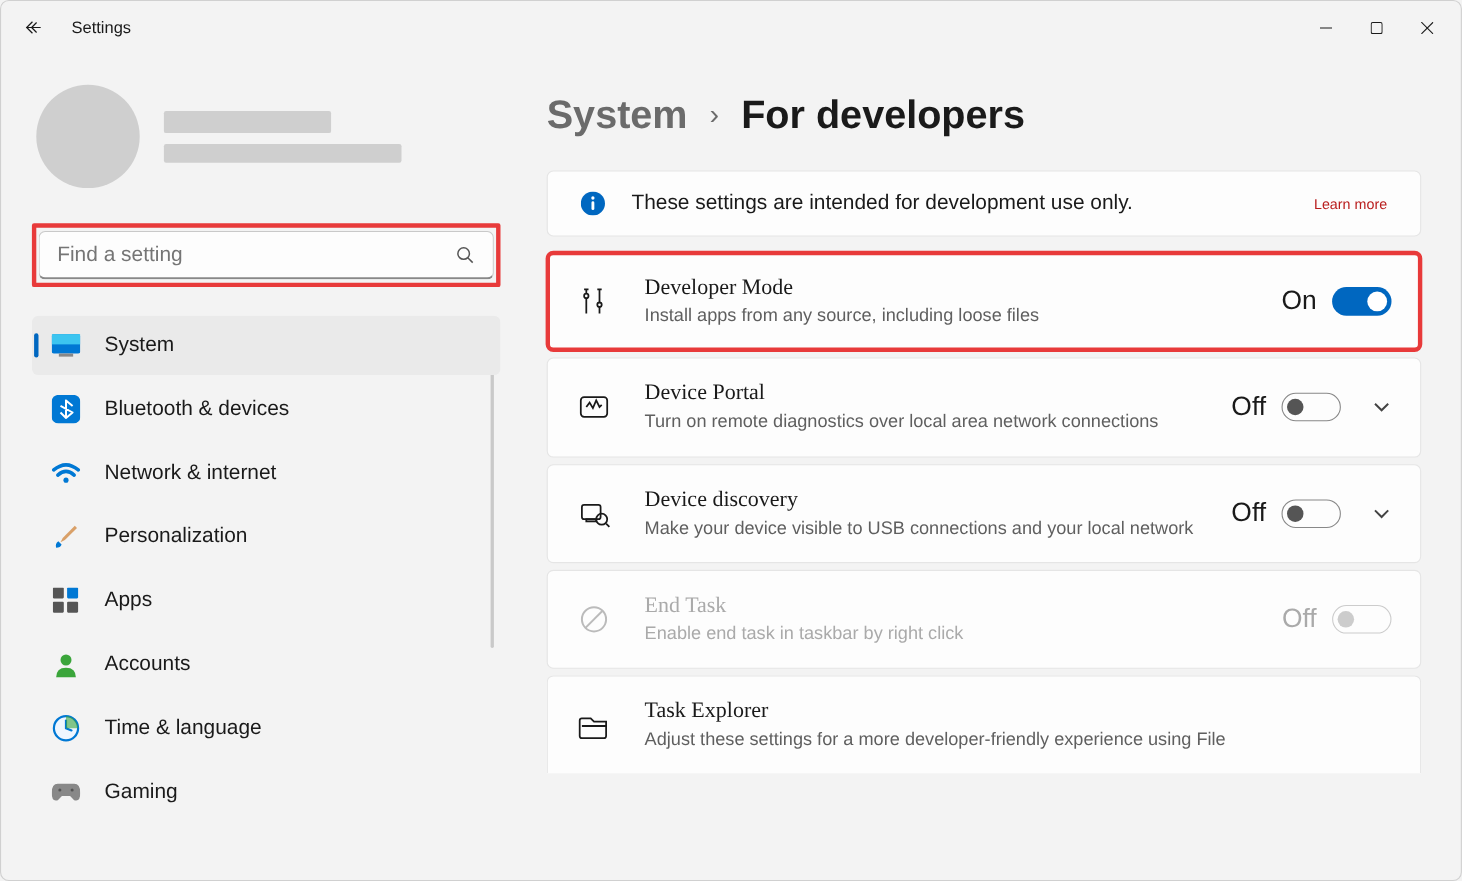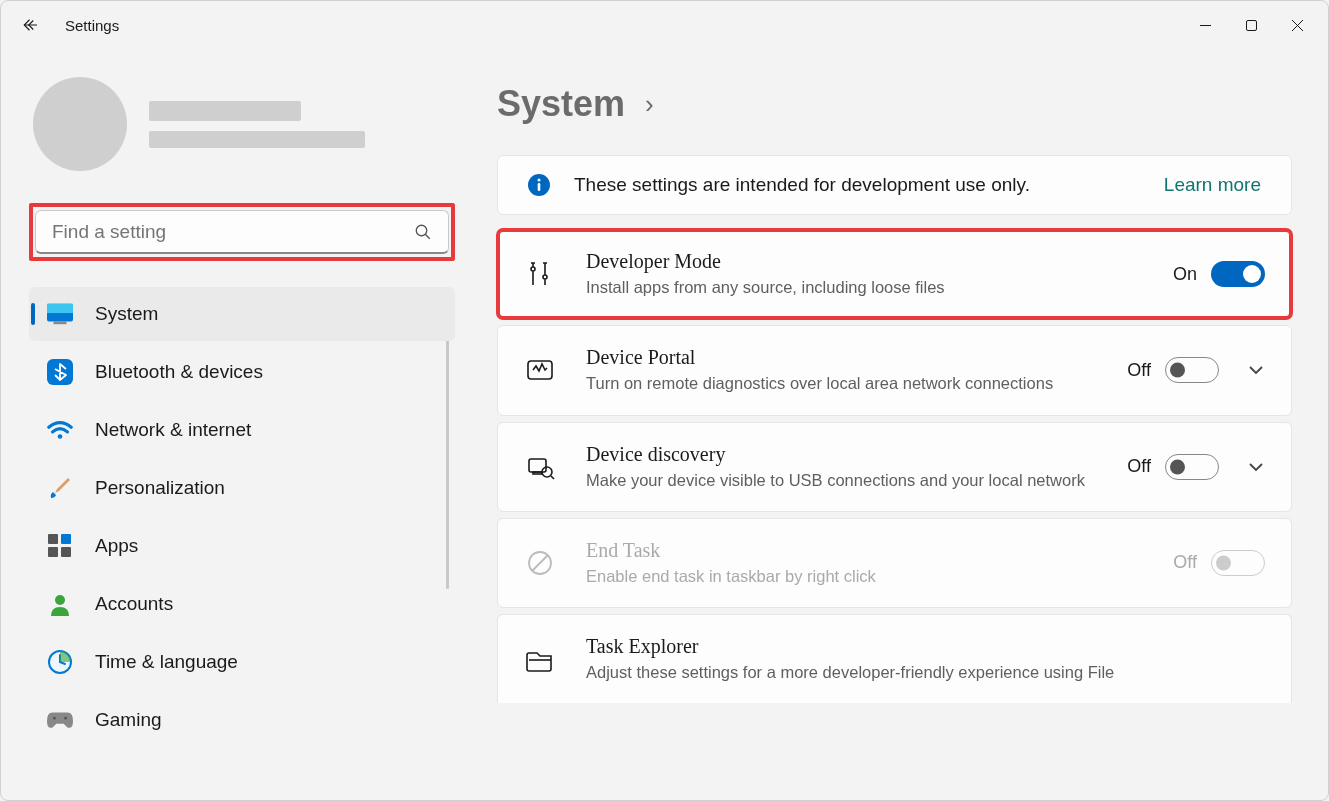--- a/index.html
+++ b/index.html
@@ -108,40 +108,40 @@
       border: 1px solid #e5e5e5;
       border-radius: 6px;
       padding: 18px 30px;
       display: flex;
       align-items: center;
       gap: 24px;
       margin-bottom: 14px;
     }
     .info-icon { width: 22px; height: 22px; flex-shrink: 0; }
     .info-text { flex: 1; font-size: 19px; color: #1a1a1a; }
-    .link { color: #0f766e; font-size: 19px; cursor: pointer; text-align: center; }
+    .link { color: #b91c1c; font-size: 13px; cursor: pointer; text-align: center; }
     .setting-card {
       background: #fdfdfd;
       border: 1px solid #e5e5e5;
       border-radius: 6px;
       padding: 20px 26px;
       display: flex;
       align-items: center;
       gap: 30px;
       margin-bottom: 6px;
     }
     .setting-card.highlight { outline: 4px solid #e83a3a; outline-offset: -3px; }
     .setting-card.disabled .setting-title,
     .setting-card.disabled .setting-desc { color: #aaaaaa; }
     .setting-icon { width: 32px; height: 32px; flex-shrink: 0; display: flex; align-items: center; justify-content: center; }
     .setting-text { flex: 1; }
     .setting-title { font-size: 20px; color: #1a1a1a; margin-bottom: 3px; font-family: Liberation Serif, serif; }
     .setting-desc { font-size: 16.5px; color: #5f5f5f; line-height: 1.35; }
     .setting-controls { display: flex; align-items: center; gap: 14px; }
-    .toggle-label { font-size: 18px; color: #1a1a1a; }
+    .toggle-label { font-size: 24px; color: #1a1a1a; }
     .toggle-label.disabled { color: #aaaaaa; }
     .toggle {
       width: 54px;
       height: 26px;
       border-radius: 13px;
       position: relative;
       cursor: pointer;
     }
     .toggle.on { background: #0067c0; }
     .toggle.on::after {
@@ -315,20 +315,21 @@
         </div>
         <span>Gaming</span>
       </div>
     </div>
   </div>
 
   <div class="content">
     <div class="breadcrumb">
       <span class="bc-parent">System</span>
       <span class="bc-sep">›</span>
+      <span class="bc-current">For developers</span>
     </div>
 
     <div class="info-banner">
       <svg class="info-icon" viewBox="0 0 22 22">
           <circle cx="11" cy="11" r="11" fill="#0067c0"></circle>
           <circle cx="11" cy="6" r="1.5" fill="white"></circle>
           <rect x="9.7" y="9" width="2.6" height="8" rx="1.3" fill="white"></rect>
         </svg>
       <span class="info-text">These settings are intended for development use only.</span>
       <span class="link">Learn more</span>

